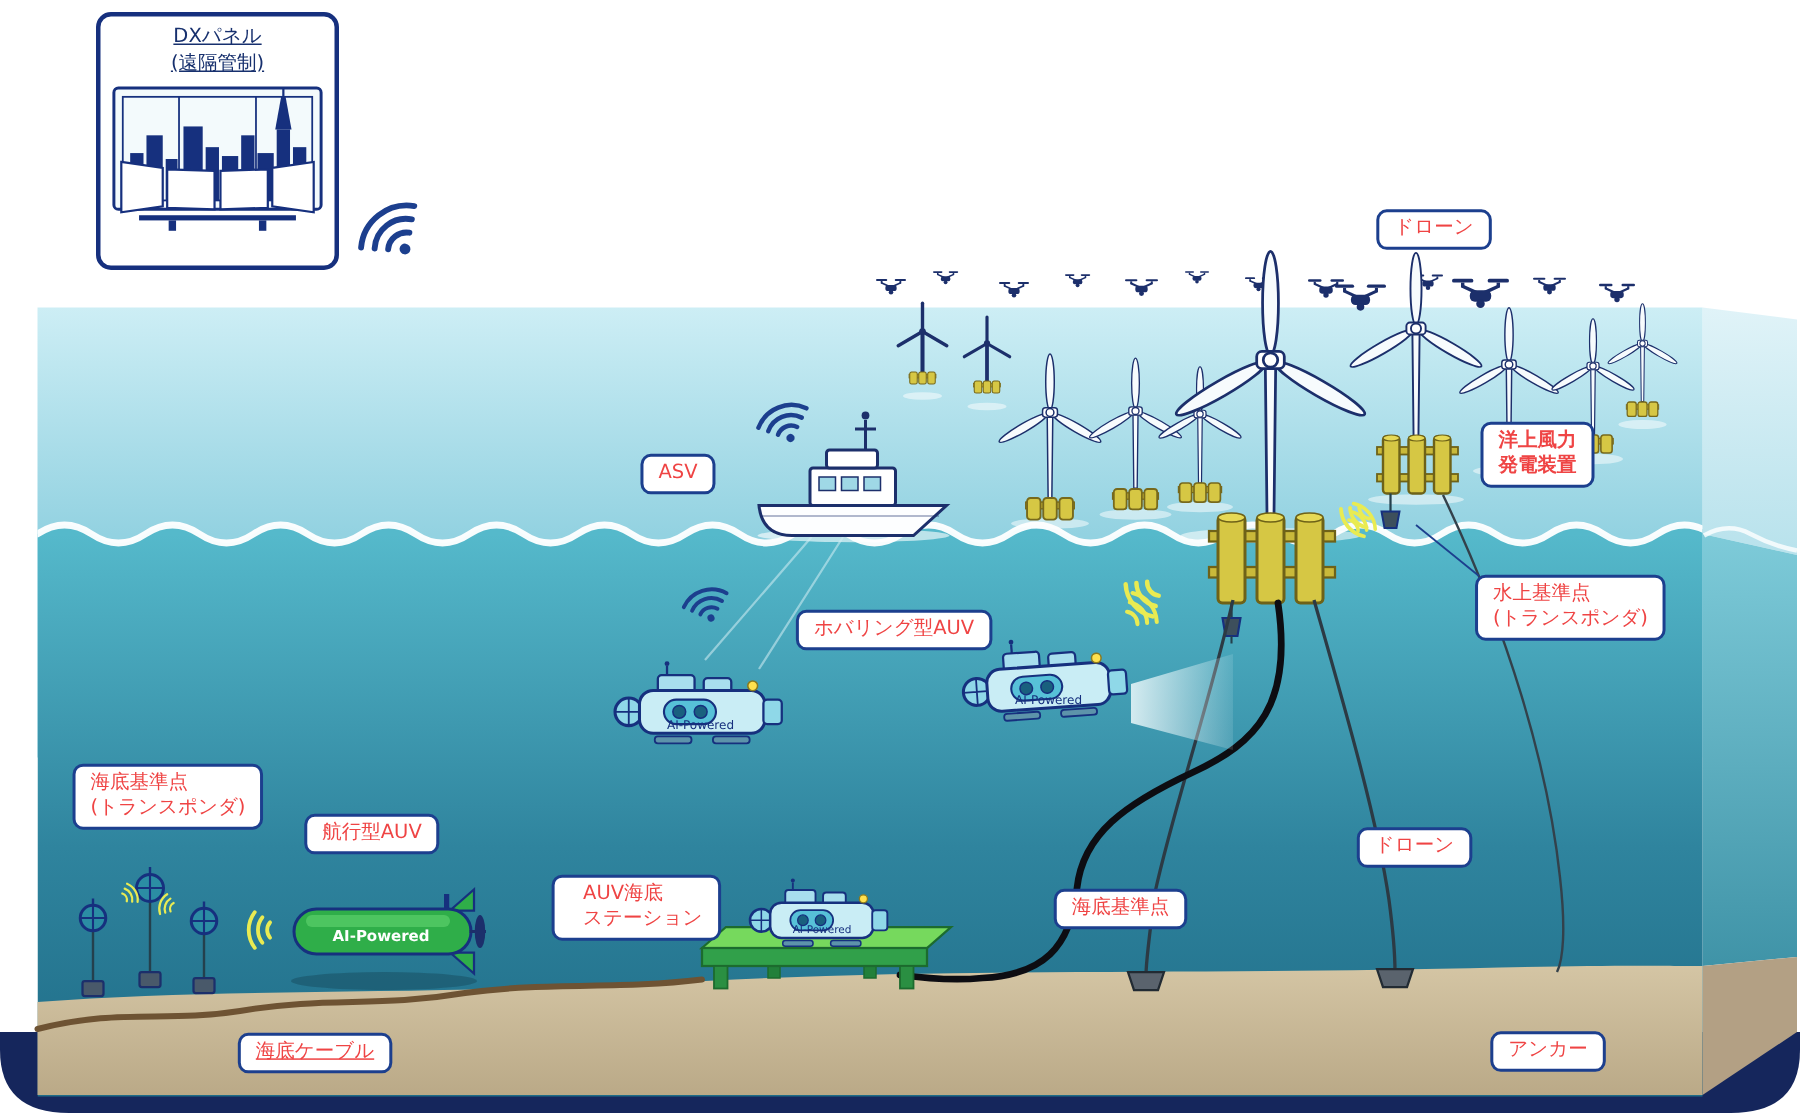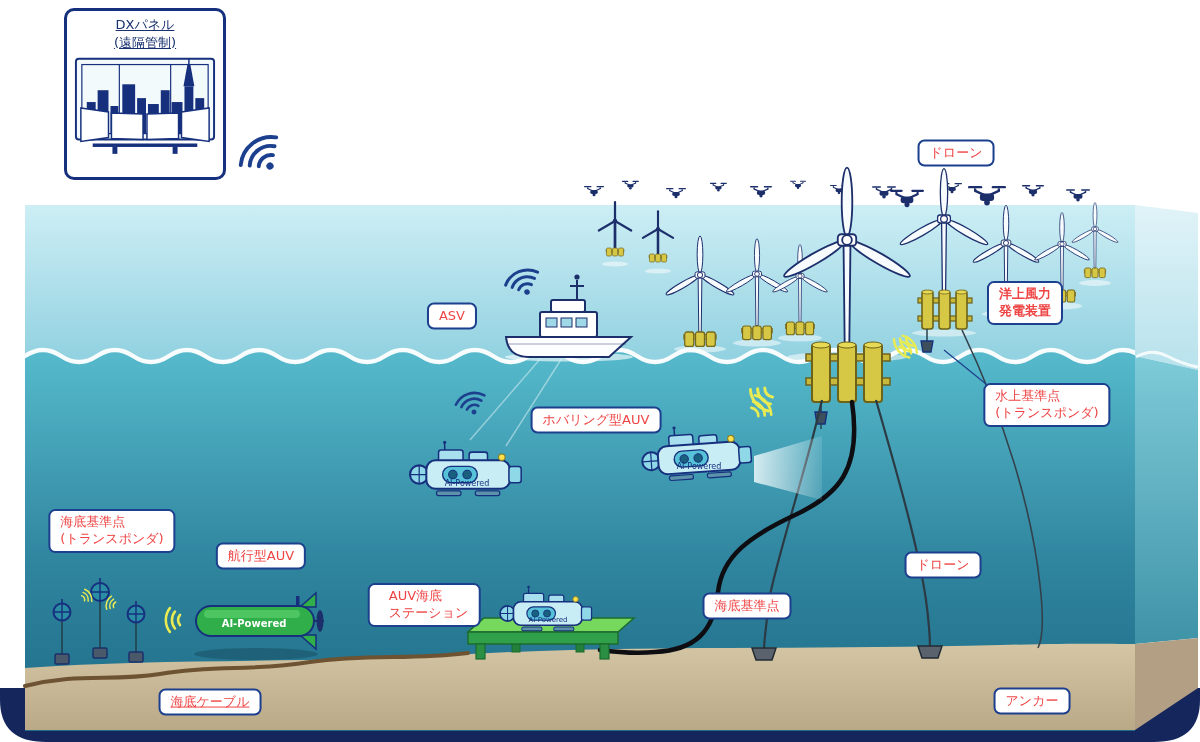--- a/index.html
+++ b/index.html
@@ -365,21 +365,21 @@
 
 <div class="callout" style="left:956px;top:153px;">ドローン</div>
 <div class="callout" style="left:452px;top:316px;">ASV</div>
 <div class="callout" style="left:1025px;top:303px;font-weight:bold;">洋上風力
 発電装置</div>
 <div class="callout" style="left:1047px;top:381px;margin-top:24px;">水上基準点
 (トランスポンダ)</div>
 <div class="callout" style="left:596px;top:420px;">ホバリング型AUV</div>
 <div class="callout" style="left:112px;top:531px;">海底基準点
 (トランスポンダ)</div>
-<div class="callout" style="left:261px;top:556px;">航行型AUV</div>
+<div class="callout" style="left:248px;top:556px;">航行型AUV</div>
 <div class="callout" style="left:424px;top:605px;padding-left:19px;">AUV海底
 ステーション</div>
 <div class="callout" style="left:747px;top:606px;">海底基準点</div>
 <div class="callout" style="left:943px;top:565px;">ドローン</div>
 <div class="callout" style="left:210px;top:702px;text-decoration:underline;">海底ケーブル</div>
 <div class="callout" style="left:1032px;top:701px;">アンカー</div>
 
 </div>
 
 </body></html>

